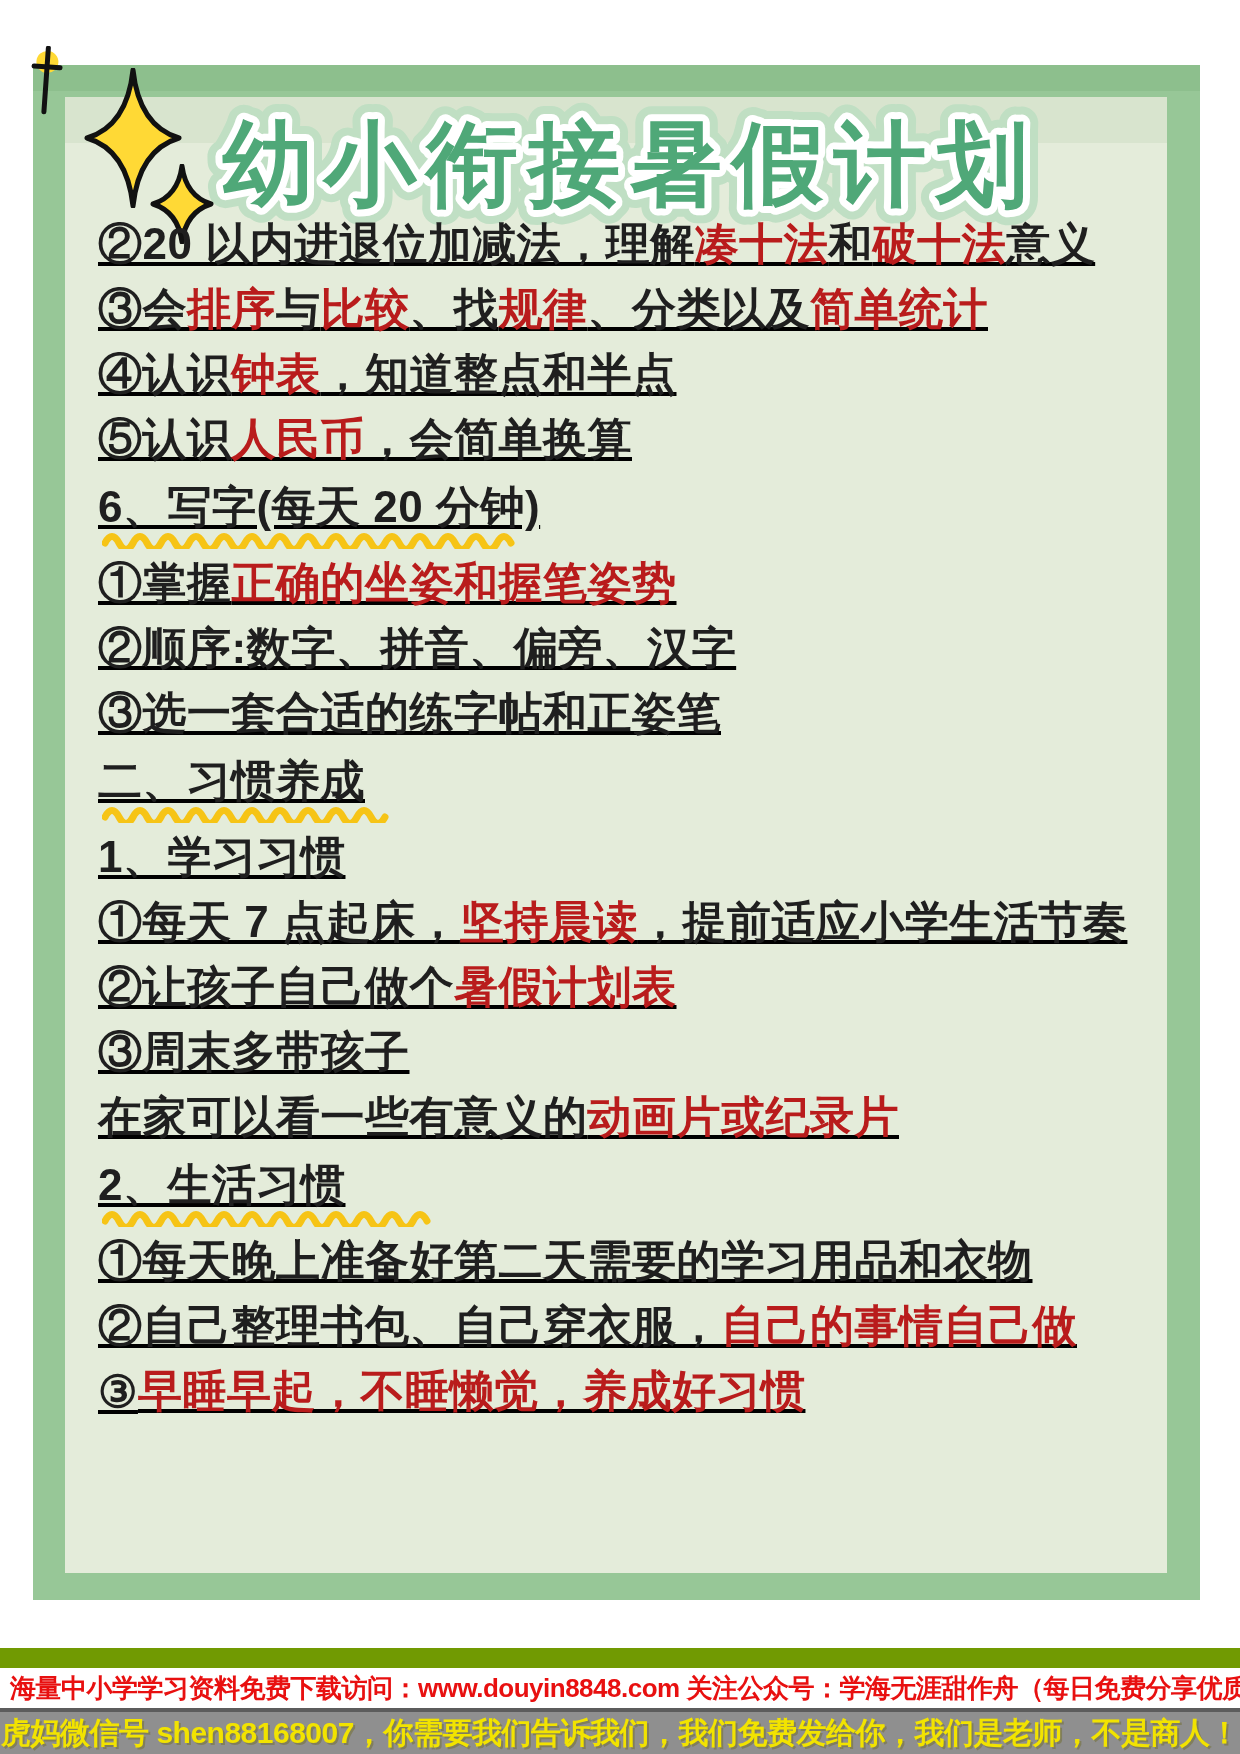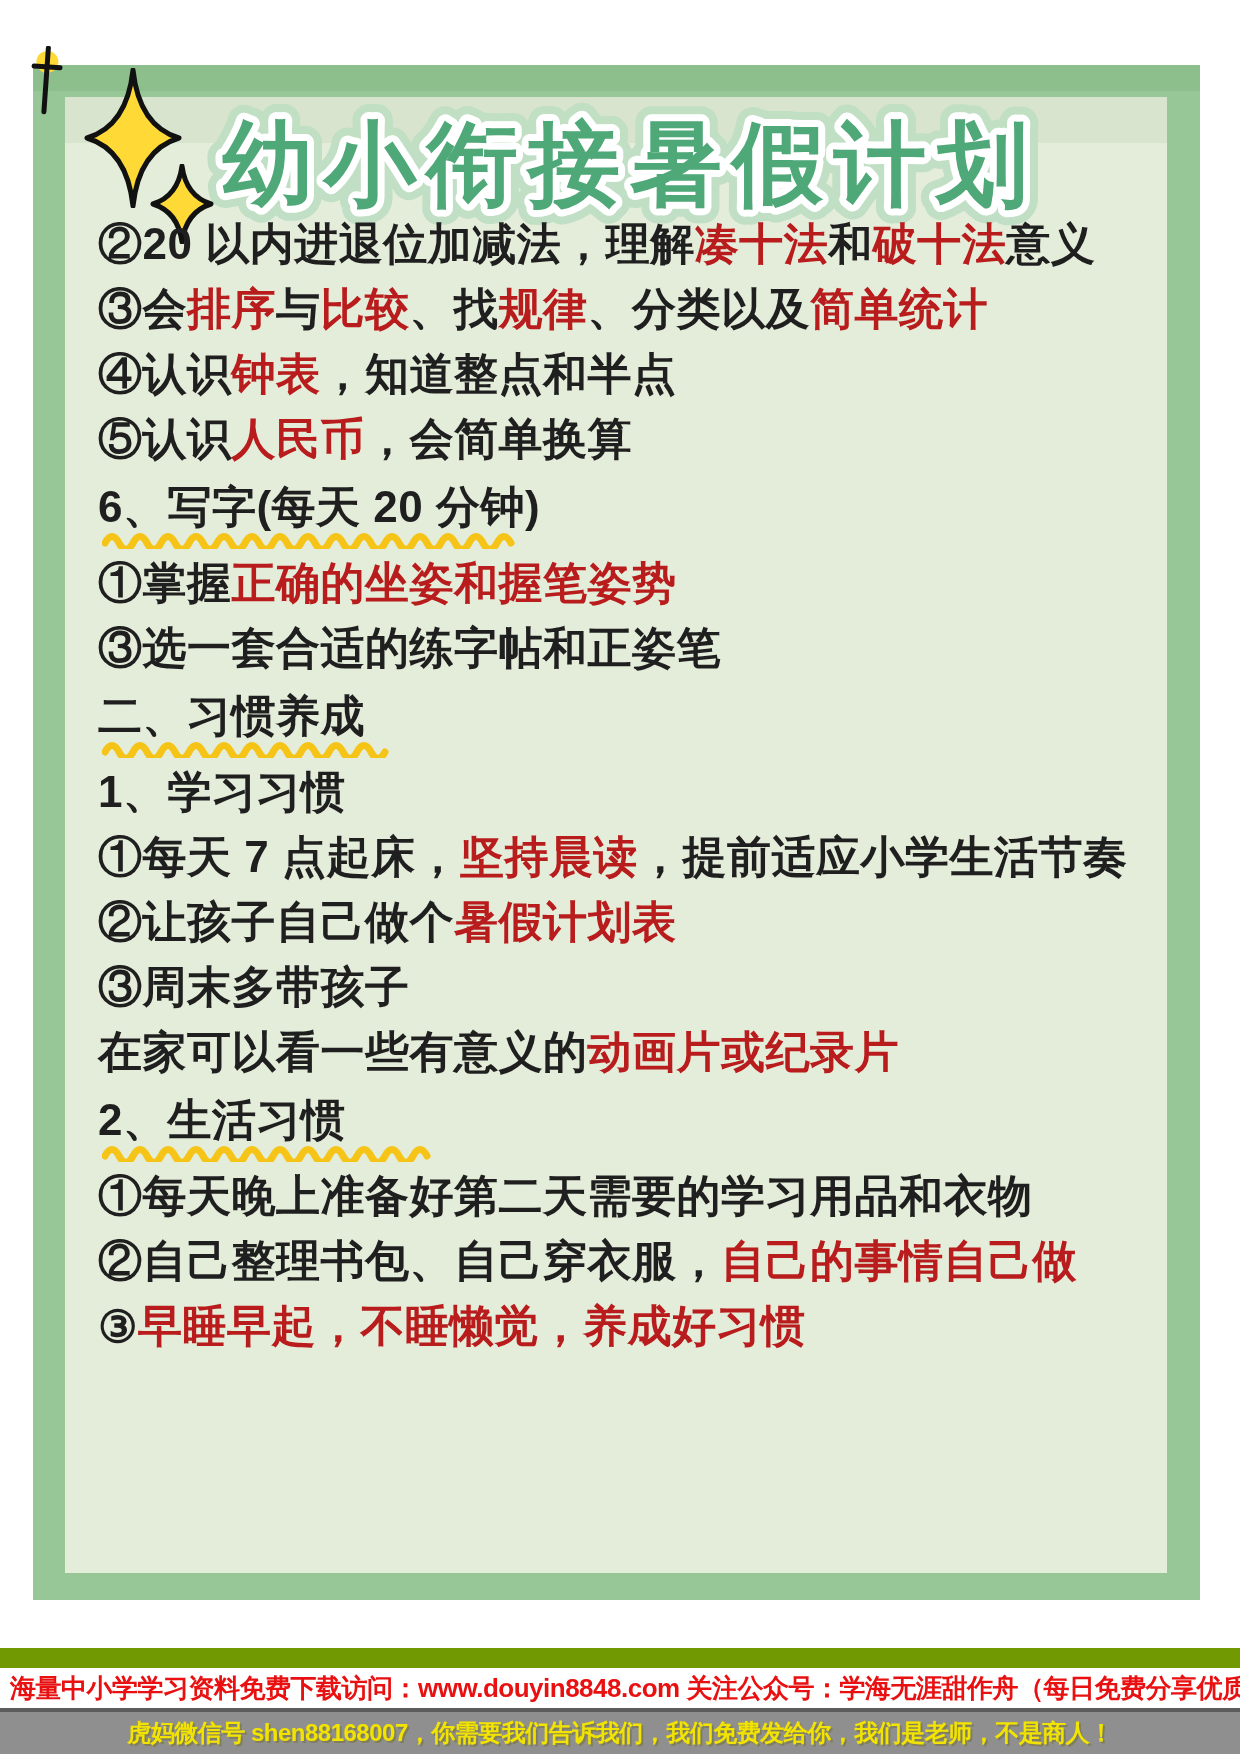--- a/index.html
+++ b/index.html
@@ -27,21 +27,21 @@
   .title-wrap { position:absolute; left:150px; top:68px; width:960px; height:170px; }
   .title-wrap svg { width:100%; height:100%; }
   .title-glow { stroke:#bfdfc3; stroke-width:30px; fill:none; stroke-linejoin:round; opacity:.95;
     font-size:92px; font-weight:bold; letter-spacing:10px; }
   .title-main { stroke:#ffffff; stroke-width:14px; fill:#4fa878; paint-order:stroke; stroke-linejoin:round;
     font-size:92px; font-weight:bold; letter-spacing:10px; }
   
   .deco { position:absolute; }
   
   .lines {
-    position:absolute; left:98px; top:212px; width:1050px;
+    position:absolute; left:98px; top:212px; width:1050px;text-decoration:underline;
   }
   .line-wrap { }
   .line-wrap.gap { margin-top:3px; }
   .line {
     height:65px; display:flex; align-items:center;
     font-size:44px; font-weight:bold; color:#1f1f1f;
     letter-spacing:.5px; white-space:nowrap;
   }
   .line .seg { display:inline; }
   .line .red { color:#b91c1c; }
@@ -54,21 +54,21 @@
   }
   .footer-white .txt {
     color:#e81010; font-weight:bold; font-size:26px; letter-spacing:-0.5px; white-space:nowrap;
   }
   .footer-gray {
     position:absolute; left:0; top:1708px; width:1240px; height:46px; background:#8f8f8f;
     border-top:4px solid #5c5c5c;
     display:flex; align-items:center; justify-content:center; overflow:hidden;
   }
   .footer-gray .txt {
-    color:#f2e300; font-weight:bold; font-size:24px; letter-spacing:-0.5px; white-space:nowrap;
+    color:#f2e300; font-weight:bold; font-size:30px; letter-spacing:-0.5px; white-space:nowrap;
     text-shadow:2px 2px 0 rgba(100,95,0,.35);
   }
 </style>
 </head>
 <body>
 
 <div class="frame">
   <div class="panel">
     <div class="panel-topband"></div>
   </div>
@@ -144,20 +144,25 @@
       </svg>
     </div>
     <div class="line-wrap">
       <div class="line">
         <span class="seg">①掌握</span>
         <span class="seg red">正确的坐姿和握笔姿势</span>
       </div>
     </div>
     <div class="line-wrap">
       <div class="line">
+        <span class="seg">②顺序:数字、拼音、偏旁、汉字</span>
+      </div>
+    </div>
+    <div class="line-wrap">
+      <div class="line">
         <span class="seg">③选一套合适的练字帖和正姿笔</span>
       </div>
     </div>
     <div class="line-wrap gap">
       <div class="line">
         <span class="seg">二、习惯养成</span>
       </div>
       <svg class="wave" width="290" height="18" viewBox="0 0 290 18">
         <path d="M3 12 q7 -13 14 0 t14 0 t14 0 t14 0 t14 0 t14 0 t14 0 t14 0 t14 0 t14 0 t14 0 t14 0 t14 0 t14 0 t14 0 t14 0 t14 0 t14 0 t14 0 t14 0" fill="none" stroke="#f6c416" stroke-width="7" stroke-linecap="round"></path>
       </svg>

